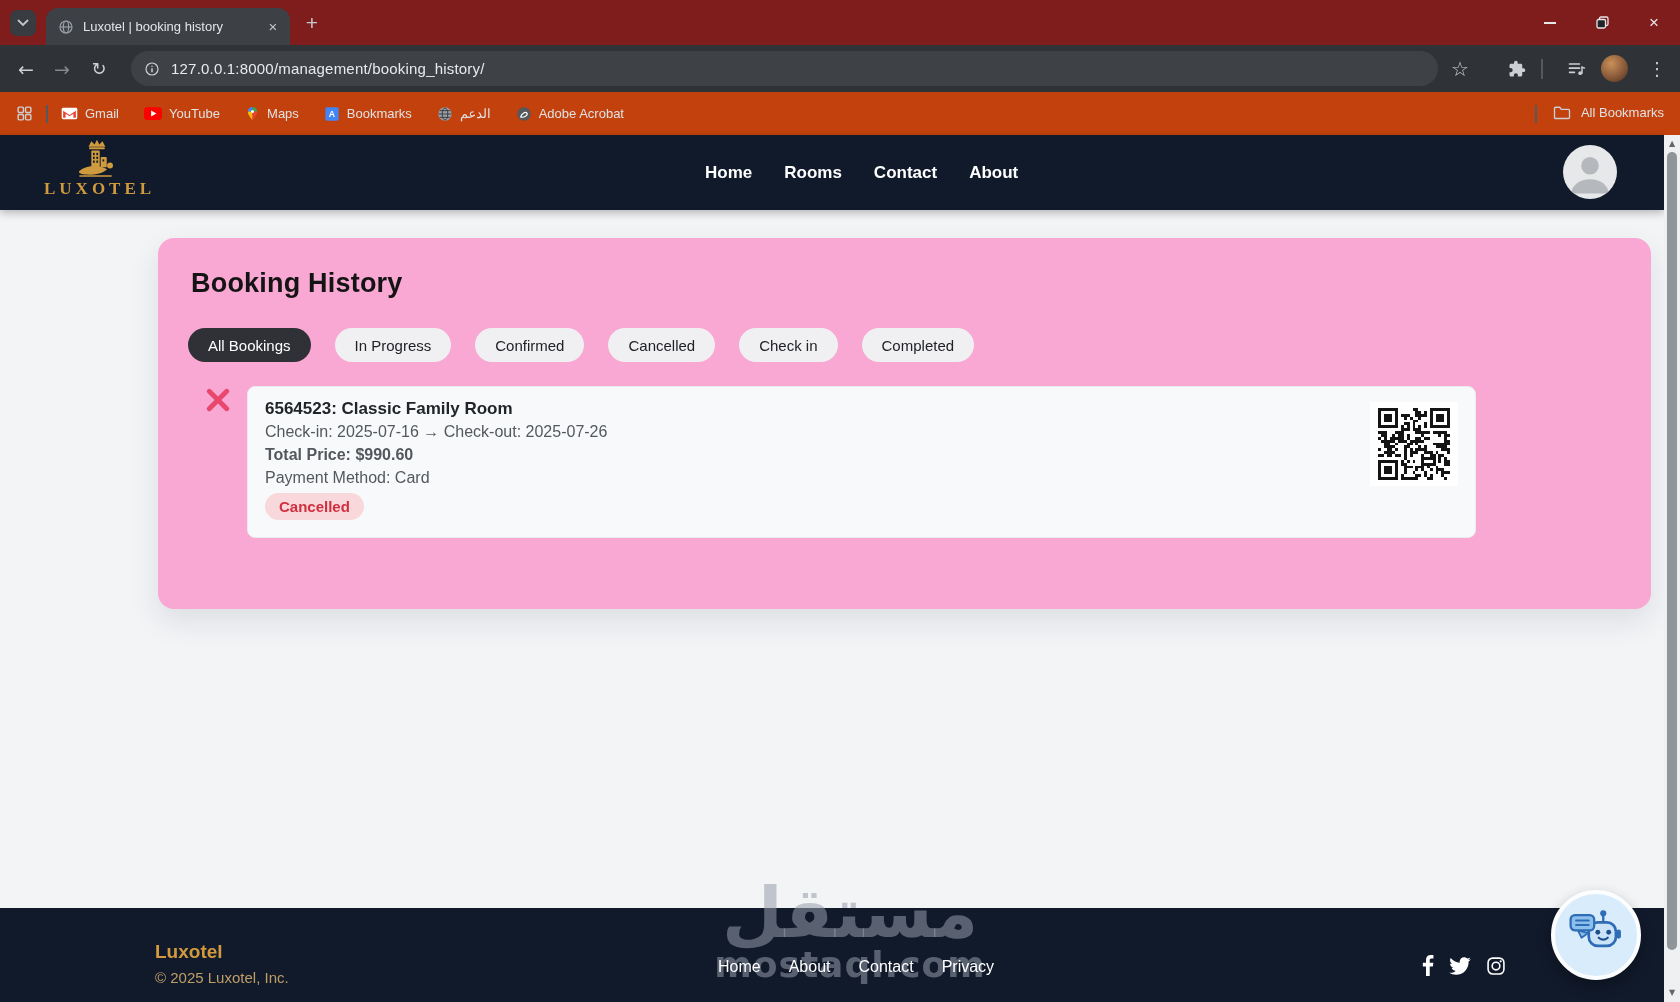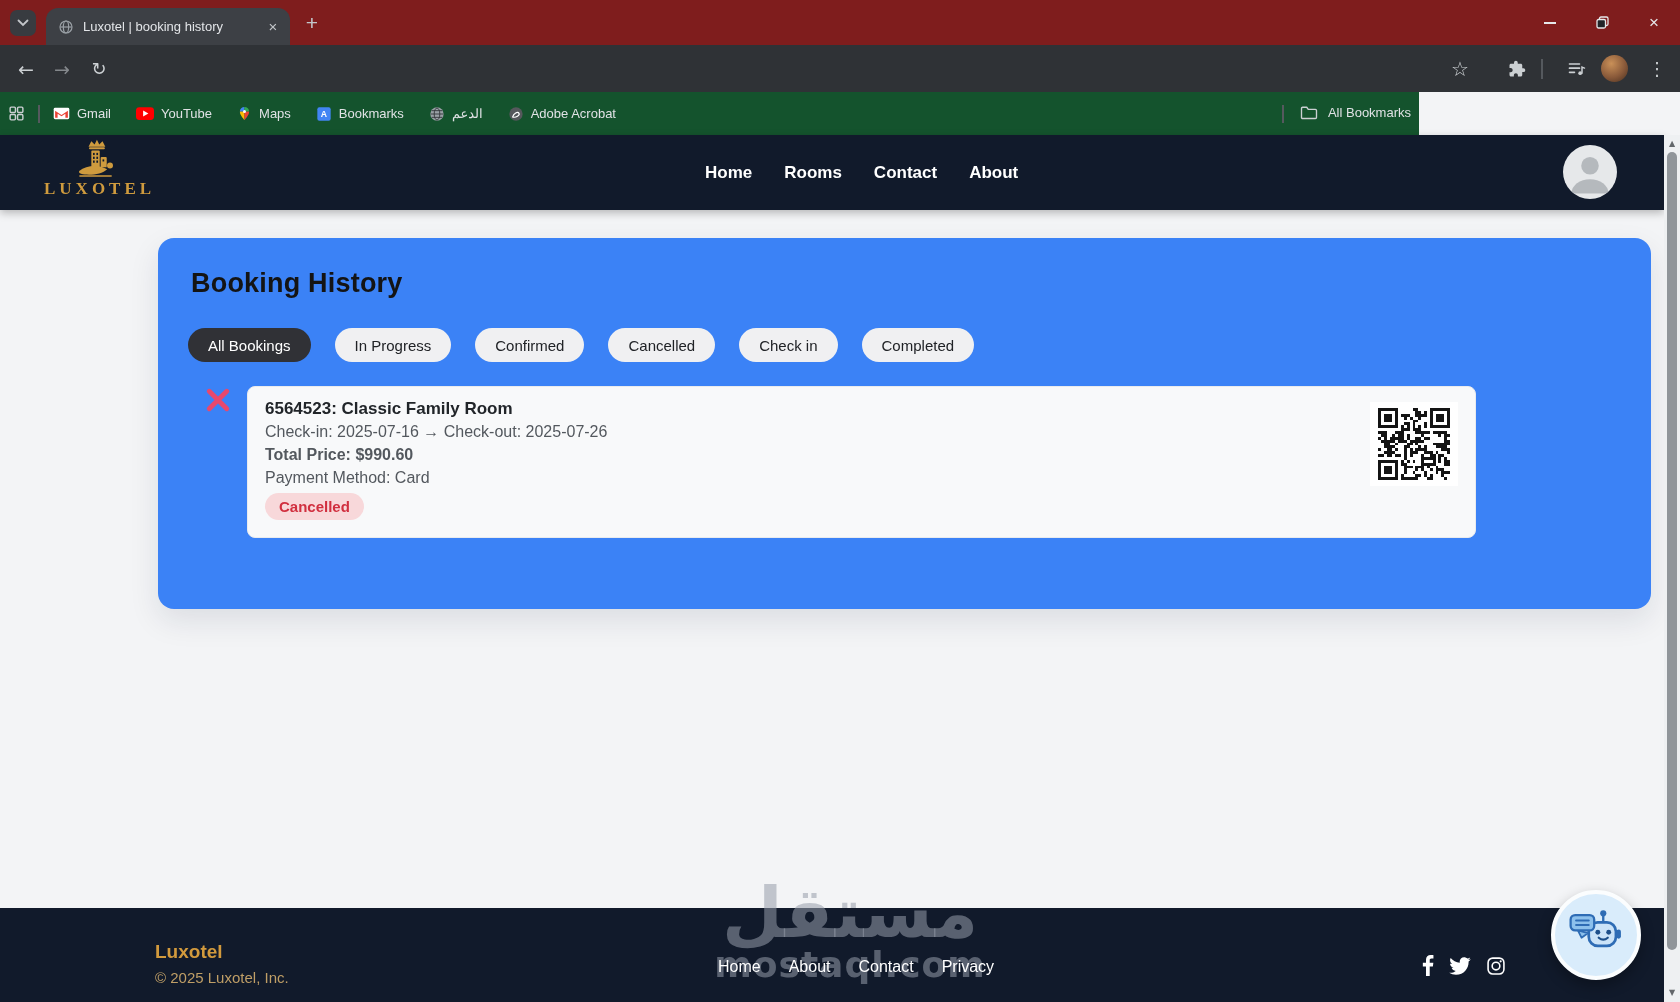--- a/index.html
+++ b/index.html
@@ -22,37 +22,37 @@
   .tb-back { left:10px; } .tb-fwd { left:46px; color:#84888c; } .tb-reload { left:83px; font-size:18px; }
   .omnibox { position:absolute; left:131px; top:6px; width:1307px; height:35px; background:#3e4247; border-radius:18px; display:flex; align-items:center; padding:0 13px; gap:11px; }
   .url { color:#e8eaed; font-size:15px; letter-spacing:.2px; white-space:nowrap; }
   .tb-star { left:1444px; font-size:20px; }
   .tb-puzzle { left:1501px; }
   .tb-sep { position:absolute; left:1541px; top:14px; width:2px; height:20px; background:#55595e; }
   .tb-media { left:1561px; }
   .tb-avatar { position:absolute; left:1601px; top:10px; width:27px; height:27px; border-radius:50%; background:radial-gradient(circle at 38% 32%, #c99058, #8a5a3a 55%, #4e3322 95%); }
   .tb-kebab { left:1641px; font-size:18px; }
 
-  .bookmarksbar { position:absolute; left:0; top:92px; width:1419px; height:43px; background:#14532d; display:flex; align-items:center; padding:0 8px; }
+  .bookmarksbar { position:absolute; left:0; top:92px; width:1680px; height:43px; background:#c2410c; display:flex; align-items:center; padding:0 16px; }
   .bb-sep { width:2px; height:18px; background:#55595e; margin:0 13px; }
   .bm { display:flex; align-items:center; gap:7px; color:#e0e2e5; font-size:13px; margin-right:25px; white-space:nowrap; }
   .bm-right { margin-left:auto; display:flex; align-items:flex-start; gap:10px; color:#e0e2e5; font-size:13px; }
 
   
   .webview { position:absolute; left:0; top:135px; width:1680px; height:867px; background:#f3f4f6; }
 
   .site-header { position:absolute; left:0; top:0; width:1664px; height:75px; background:#111a2b; box-shadow:0 3px 8px rgba(0,0,0,.25); }
   .logo { position:absolute; left:44px; top:3px; width:104px; text-align:center; }
   .logo svg { width:56px; height:40px; display:block; margin:0 auto; }
   .logo-text { font-family:"Liberation Serif", serif; color:#cf9b3e; font-size:17px; letter-spacing:4px; font-weight:600; margin-top:1px; }
   .site-nav { position:absolute; left:705px; top:0; height:75px; display:flex; align-items:center; gap:32px; }
   .site-nav span { color:#ffffff; font-size:17px; font-weight:600; cursor:pointer; }
   .hdr-avatar { position:absolute; left:1563px; top:10px; width:54px; height:54px; border-radius:50%; background:#e6e8ea; overflow:hidden; display:flex; align-items:flex-end; justify-content:center; }
 
-  .card { position:absolute; left:158px; top:103px; width:1493px; height:371px; background:#3b82f6; border-radius:16px; box-shadow:0 12px 30px rgba(15,25,55,.10); }
+  .card { position:absolute; left:158px; top:103px; width:1493px; height:371px; background:#f9a8d4; border-radius:16px; box-shadow:0 12px 30px rgba(15,25,55,.10); }
   .card h1 { position:absolute; left:33px; top:30px; font-size:27px; color:#141414; letter-spacing:.2px; }
   .chips { position:absolute; left:30px; top:90px; display:flex; gap:24px; }
   .chip { height:34px; display:flex; align-items:center; padding:0 20px; border-radius:17px; background:#f0f0f2; color:#202226; font-size:15px; cursor:pointer; white-space:nowrap; }
   .chip.active { background:#303136; color:#fff; }
   .cancel-x { position:absolute; left:46px; top:148px; width:28px; height:28px; cursor:pointer; }
   .booking-card { position:absolute; left:89px; top:148px; width:1229px; height:152px; background:#f8f9fa; border:1px solid #e9ebee; border-radius:8px; }
   .bk-title { position:absolute; left:17px; top:12px; font-size:17px; font-weight:bold; color:#212529; }
   .bk-line { position:absolute; left:17px; font-size:16px; color:#53585e; }
   .bk-dates { top:36px; } .bk-total { top:59px;font-weight:bold; } .bk-pay { top:82px; }
   .badge { position:absolute; left:17px; top:106px; background:#f8d8da; color:#d12f3f; font-weight:bold; font-size:15px; padding:5px 14px; border-radius:15px; }
@@ -110,20 +110,27 @@
           </svg>
       </div>
       <div class="wc">×</div>
     </div>
   </div>
 
   <div class="toolbar">
     <div class="tb-btn tb-back">←</div>
     <div class="tb-btn tb-fwd">→</div>
     <div class="tb-btn tb-reload">↻</div>
+    <div class="omnibox">
+      <svg width="16" height="16" viewBox="0 0 24 24" fill="none" stroke="#ccd0d3" stroke-width="1.8">
+          <circle cx="12" cy="12" r="9"></circle>
+          <path d="M12 7.2v1.6M12 11v6" stroke-width="2.2"></path>
+        </svg>
+      <span class="url">127.0.0.1:8000/management/booking_history/</span>
+    </div>
     <div class="tb-btn tb-star">☆</div>
     <div class="tb-btn tb-puzzle">
       <svg width="18" height="18" viewBox="0 0 24 24" fill="#ccd0d3">
           <path d="M20.5 11H19V7c0-1.1-.9-2-2-2h-4V3.5a2.5 2.5 0 0 0-5 0V5H4c-1.1 0-2 .9-2 2v3.8h1.5c1.49 0 2.7 1.21 2.7 2.7s-1.21 2.7-2.7 2.7H2V20c0 1.1.9 2 2 2h3.8v-1.5c0-1.49 1.21-2.7 2.7-2.7s2.7 1.21 2.7 2.7V22H17c1.1 0 2-.9 2-2v-4h1.5a2.5 2.5 0 0 0 0-5z"></path>
         </svg>
     </div>
     <div class="tb-sep"></div>
     <div class="tb-btn tb-media">
       <svg width="20" height="20" viewBox="0 0 24 24" fill="none" stroke="#ccd0d3" stroke-width="2" stroke-linecap="round">
           <path d="M3 6h12M3 11h12M3 16h6"></path>

